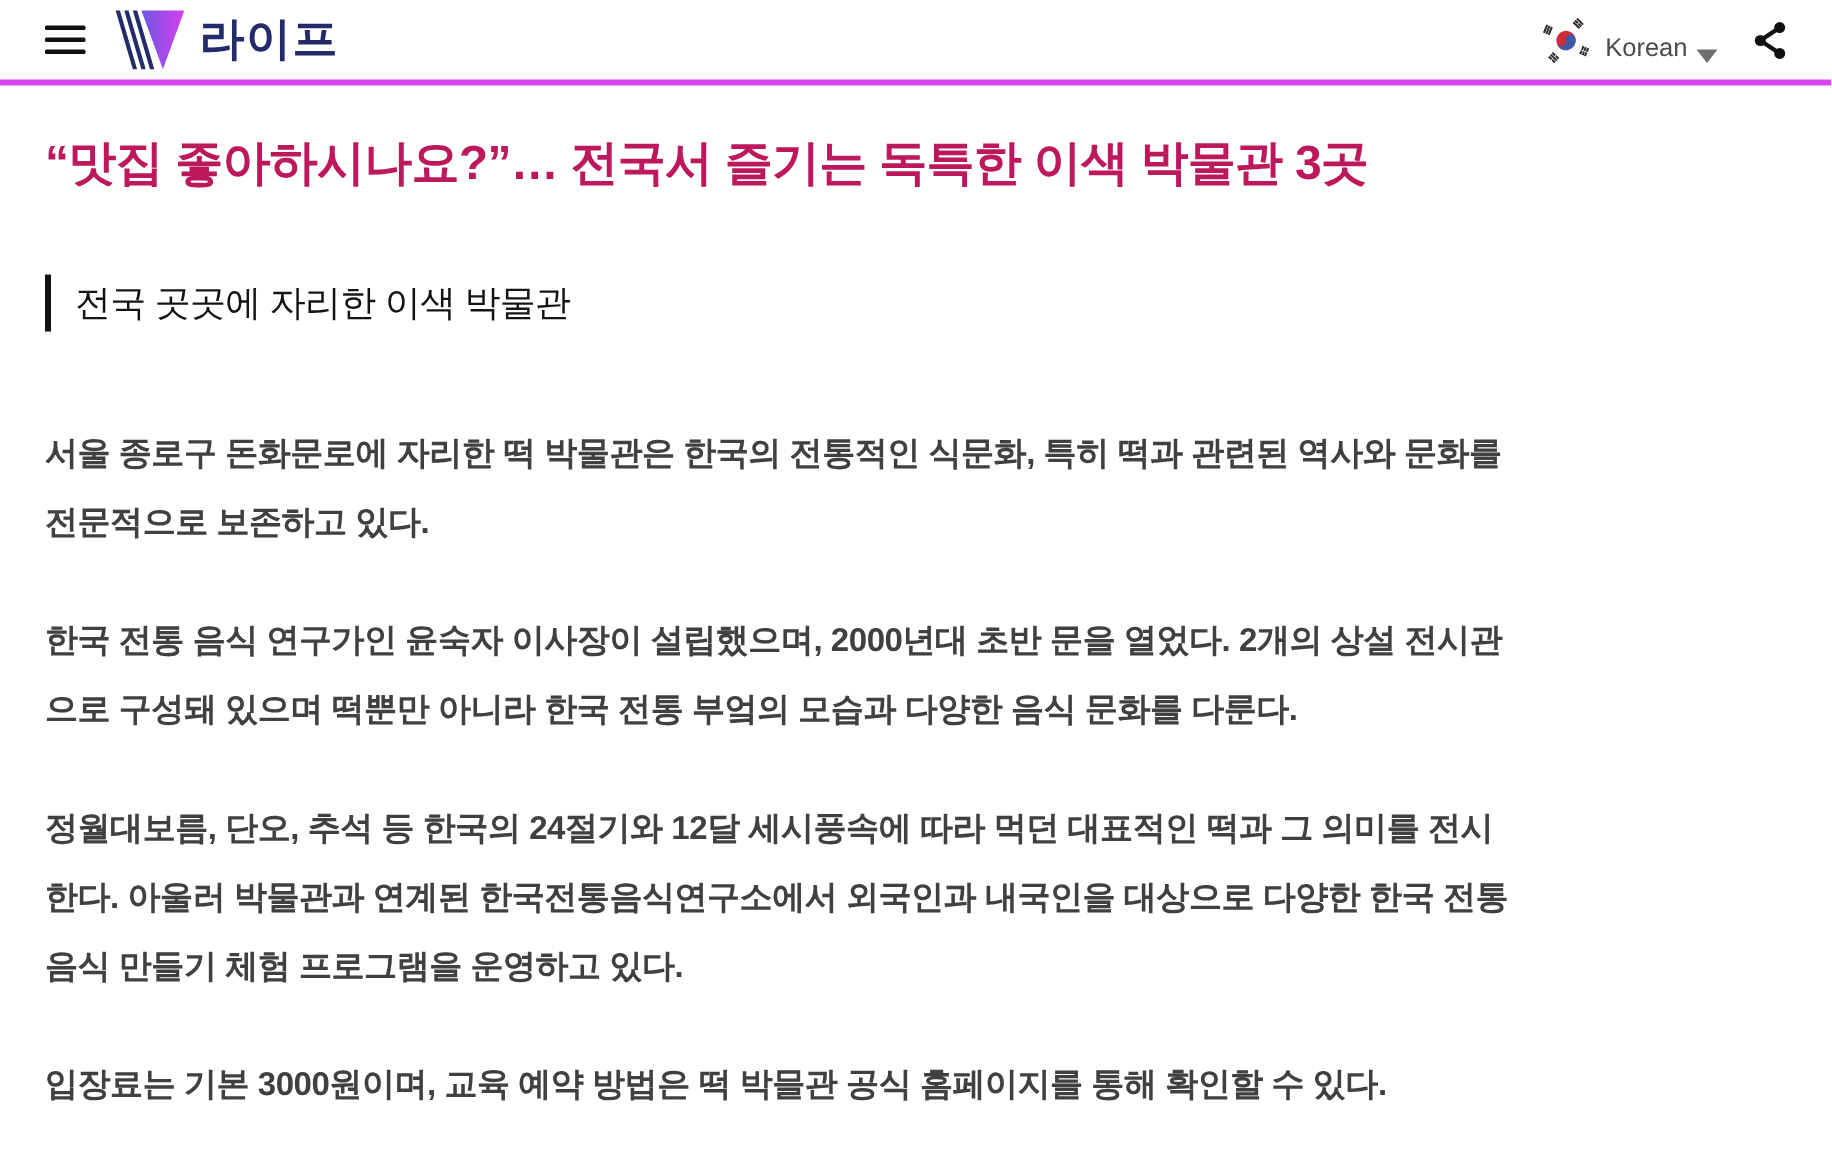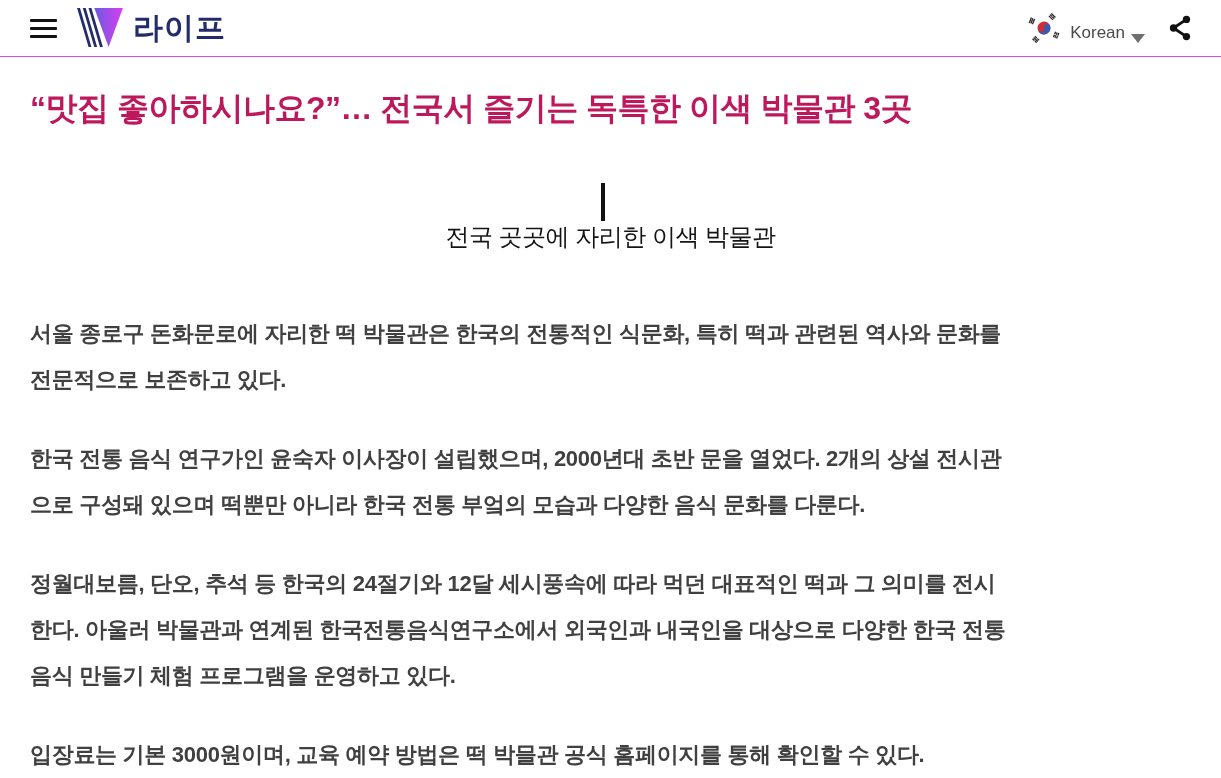--- a/index.html
+++ b/index.html
@@ -11,21 +11,21 @@
     color: #222;
     position: relative;
   }
 
   
   .header {
     height: 57px;
     display: flex;
     align-items: center;
     padding: 0 28px 0 30px;
-    border-bottom: 1px solid #d946ef;
+    border-bottom: 4px solid #d946ef;
   }
   .hamburger {
     width: 27px; height: 19px;
     display: flex; flex-direction: column; justify-content: space-between;
     cursor: pointer;
     margin-right: 18px;
   }
   .hamburger span { display: block; height: 3px; background: #111; border-radius: 1px; }
   .brand { display: flex; align-items: center; cursor: pointer; }
   .brand-logo { width: 50px; height: 42px; margin-right: 8px; }
@@ -55,21 +55,20 @@
   }
   .article-date {
     margin-top: 14px;
     font-size: 17px;
     color: #8a8a8a;
   }
   .subheading {
     margin-top: 52px;
     display: flex;
     align-items: center;
-    flex-direction: column;
   }
   .subheading-bar {
     width: 4px; height: 38px; background: #111; margin-right: 16px; flex: 0 0 auto;
   }
   .subheading-text {
     font-size: 24px;
     color: #141414;
     letter-spacing: -0.5px;
   }
   .body-copy { margin-top: 58px; }

